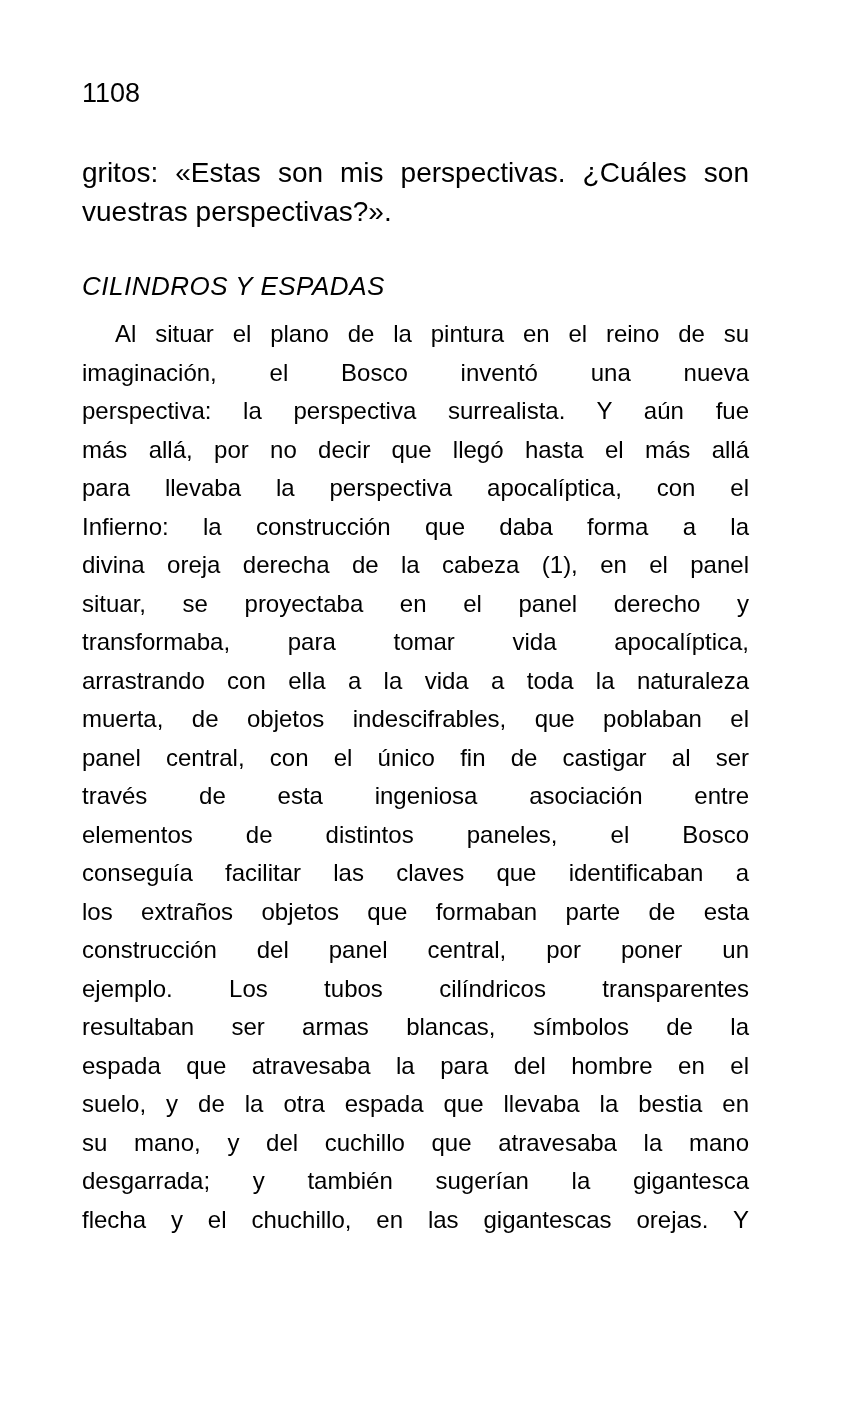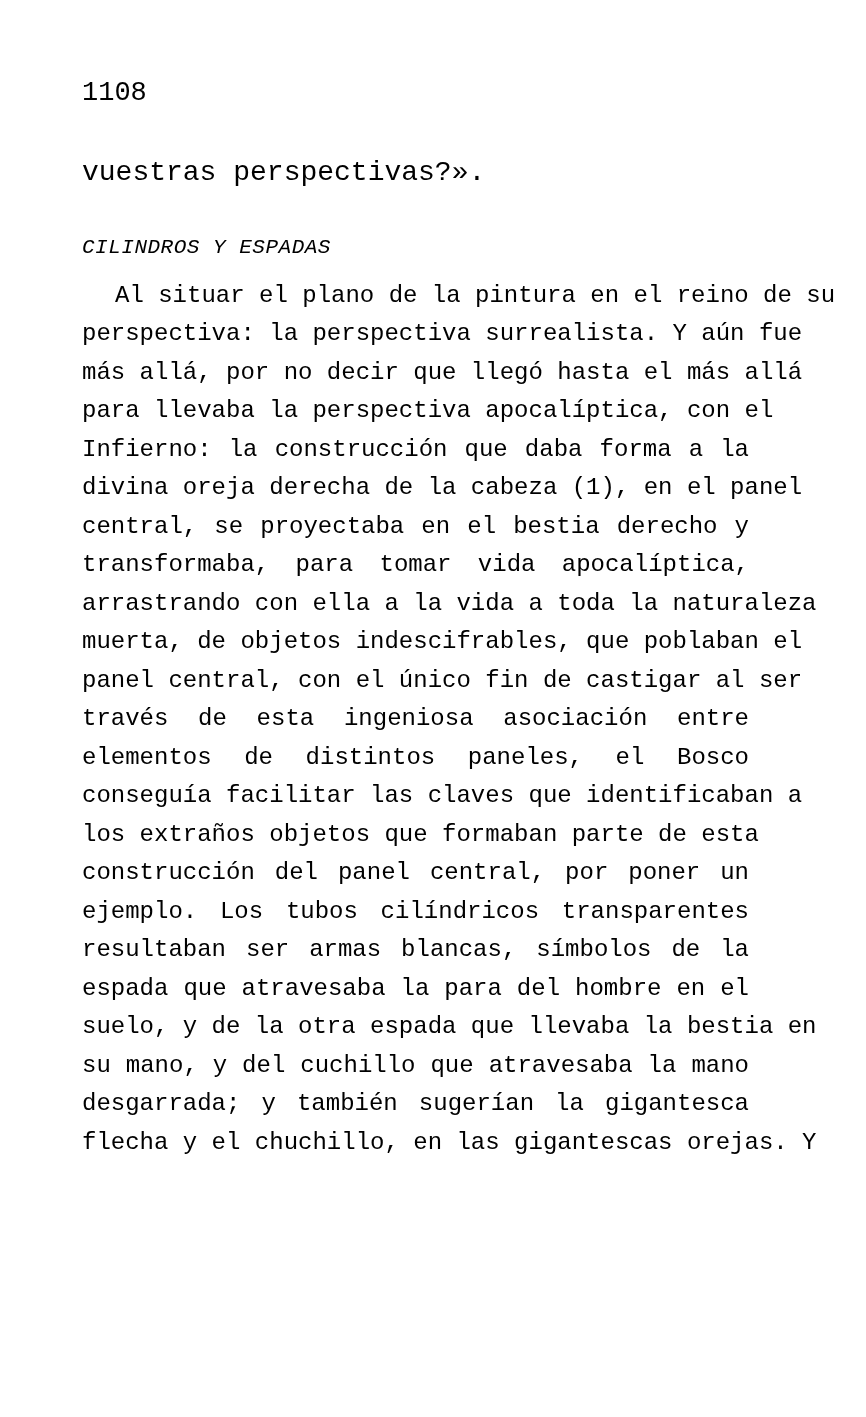--- a/index.html
+++ b/index.html
@@ -6,38 +6,38 @@
     margin: 0;
     padding: 0;
     background: #ffffff;
   }
   .page {
     position: relative;
     width: 866px;
     height: 1417px;
     background: #ffffff;
     color: #000000;
-    font-family: Liberation Mono, monospace;
+    font-family: Liberation Sans, sans-serif;
     box-sizing: border-box;
     padding: 76px 117px 0 82px;
     overflow: hidden;
   }
   .page-number {
     font-size: 27px;
     line-height: 34px;
     text-align: left;
   }
   .intro-paragraph {
     margin-top: 44px;
     font-size: 28px;
   }
   .section-heading {
     margin-top: 42px;
     font-style: italic;
-    font-size: 21px;
+    font-size: 26px;
     line-height: 26px;
     letter-spacing: 0.5px;
     text-align: left;
   }
   .body-paragraph {
     margin-top: 16px;
     font-size: 24px;
   }
   .line {
     line-height: 38.5px;
@@ -53,33 +53,35 @@
     padding-left: 33px;
   }
 </style>
 </head>
 <body>
 
 <div class="page">
   <div class="page-number">1108</div>
 
   <div class="intro-paragraph">
+      <div class="line">gritos: «Estas son mis perspectivas. ¿Cuáles son</div>
       <div class="line ragged">vuestras perspectivas?».</div>
     </div>
 
   <div class="section-heading">CILINDROS Y ESPADAS</div>
 
   <div class="body-paragraph">
       <div class="line indent">Al situar el plano de la pintura en el reino de su</div>
+      <div class="line">imaginación, el Bosco inventó una nueva</div>
       <div class="line">perspectiva: la perspectiva surrealista. Y aún fue</div>
       <div class="line">más allá, por no decir que llegó hasta el más allá</div>
       <div class="line">para llevaba la perspectiva apocalíptica, con el</div>
       <div class="line">Infierno: la construcción que daba forma a la</div>
       <div class="line">divina oreja derecha de la cabeza (1), en el panel</div>
-      <div class="line">central, se proyectaba en el bestia derecho y</div>
+      <div class="line">situar, se proyectaba en el panel derecho y</div>
       <div class="line">transformaba, para tomar vida apocalíptica,</div>
       <div class="line">arrastrando con ella a la vida a toda la naturaleza</div>
       <div class="line">muerta, de objetos indescifrables, que poblaban el</div>
       <div class="line">panel central, con el único fin de castigar al ser</div>
       <div class="line">través de esta ingeniosa asociación entre</div>
       <div class="line">elementos de distintos paneles, el Bosco</div>
       <div class="line">conseguía facilitar las claves que identificaban a</div>
       <div class="line">los extraños objetos que formaban parte de esta</div>
       <div class="line">construcción del panel central, por poner un</div>
       <div class="line">ejemplo. Los tubos cilíndricos transparentes</div>

